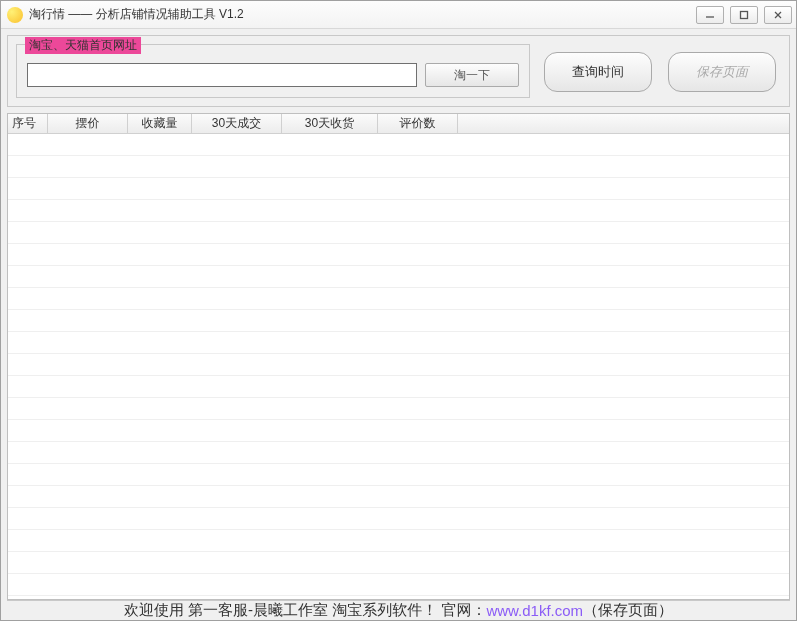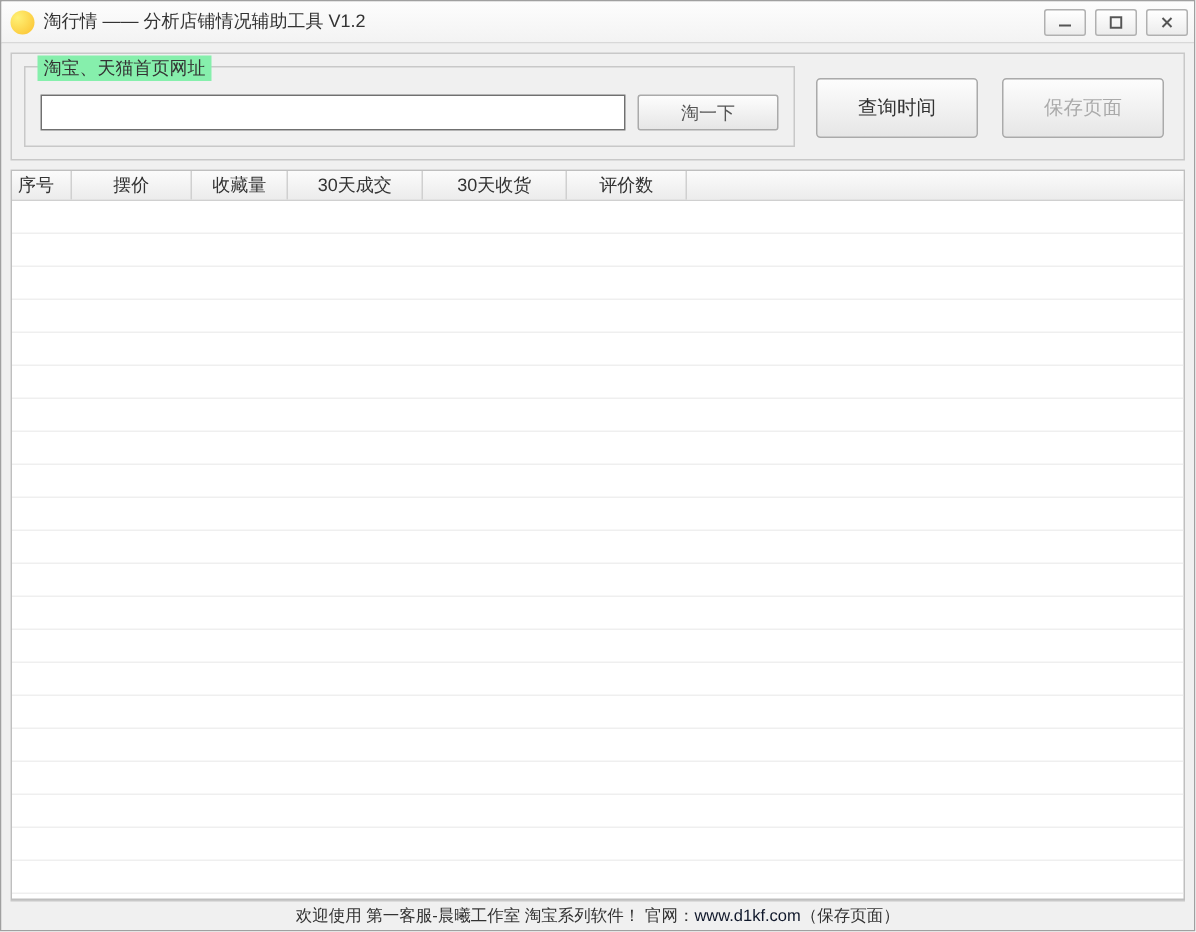--- a/index.html
+++ b/index.html
@@ -74,21 +74,21 @@
     border: 1px solid #c8c8c8;
     margin: 8px 6px 8px 8px;
     padding: 16px 10px 8px 10px;
     display: flex;
     align-items: center;
     gap: 8px;
   }
   .groupbox .legend {
     position: absolute;
     top: -8px; left: 8px;
-    background: #86efac;
+    background: #ec4899;
     padding: 0 4px;
     font-size: 12px;
     color: #333;
   }
   .url-input {
     width: 390px;
     height: 24px;
     border: 1px solid #707070;
     background: #fff;
     padding: 2px 4px;
@@ -103,28 +103,29 @@
     color: #555;
     cursor: pointer;
     font-size: 12px;
   }
   .big-btn {
     width: 108px;
     height: 40px;
     margin: 16px 8px 0 8px;
     border: 1px solid #aaa;
     background: linear-gradient(#fdfdfd,#e6e6e6);
-    border-radius: 3px;
+    border-radius: 13px;
     font-size: 13px;
     cursor: pointer;
     color: #333;
   }
   .big-btn[disabled] {
     color: #aaa;
     cursor: default;
+    font-style: italic;
   }
 
   .table-wrap {
     flex: 1;
     margin-top: 6px;
     border: 1px solid #bfbfbf;
     background: #fff;
     overflow: hidden;
     display: flex;
     flex-direction: column;
@@ -162,24 +163,24 @@
   .c6{width:80px}
   .c-scroll{width:22px; flex-shrink:0; border-right:none; background:linear-gradient(#fbfbfb,#ececec);}
 
   .statusbar {
     height: 20px;
     border-top: 1px solid #c8c8c8;
     background: #f0f0f0;
     display: flex;
     align-items: center;
     justify-content: center;
-    font-size: 11px;
-    color: #333;
-  }
-  .statusbar a { color: #0f172a; text-decoration: none; }
+    font-size: 15px;
+    color: #333;
+  }
+  .statusbar a { color: #8b5cf6; text-decoration: none; }
 </style>
 </head>
 <body>
 
 <div class="window">
 
   <div class="titlebar">
     <div class="app-icon"></div>
     <div class="title-text">淘行情 —— 分析店铺情况辅助工具 V1.2</div>
     <div class="win-controls">

